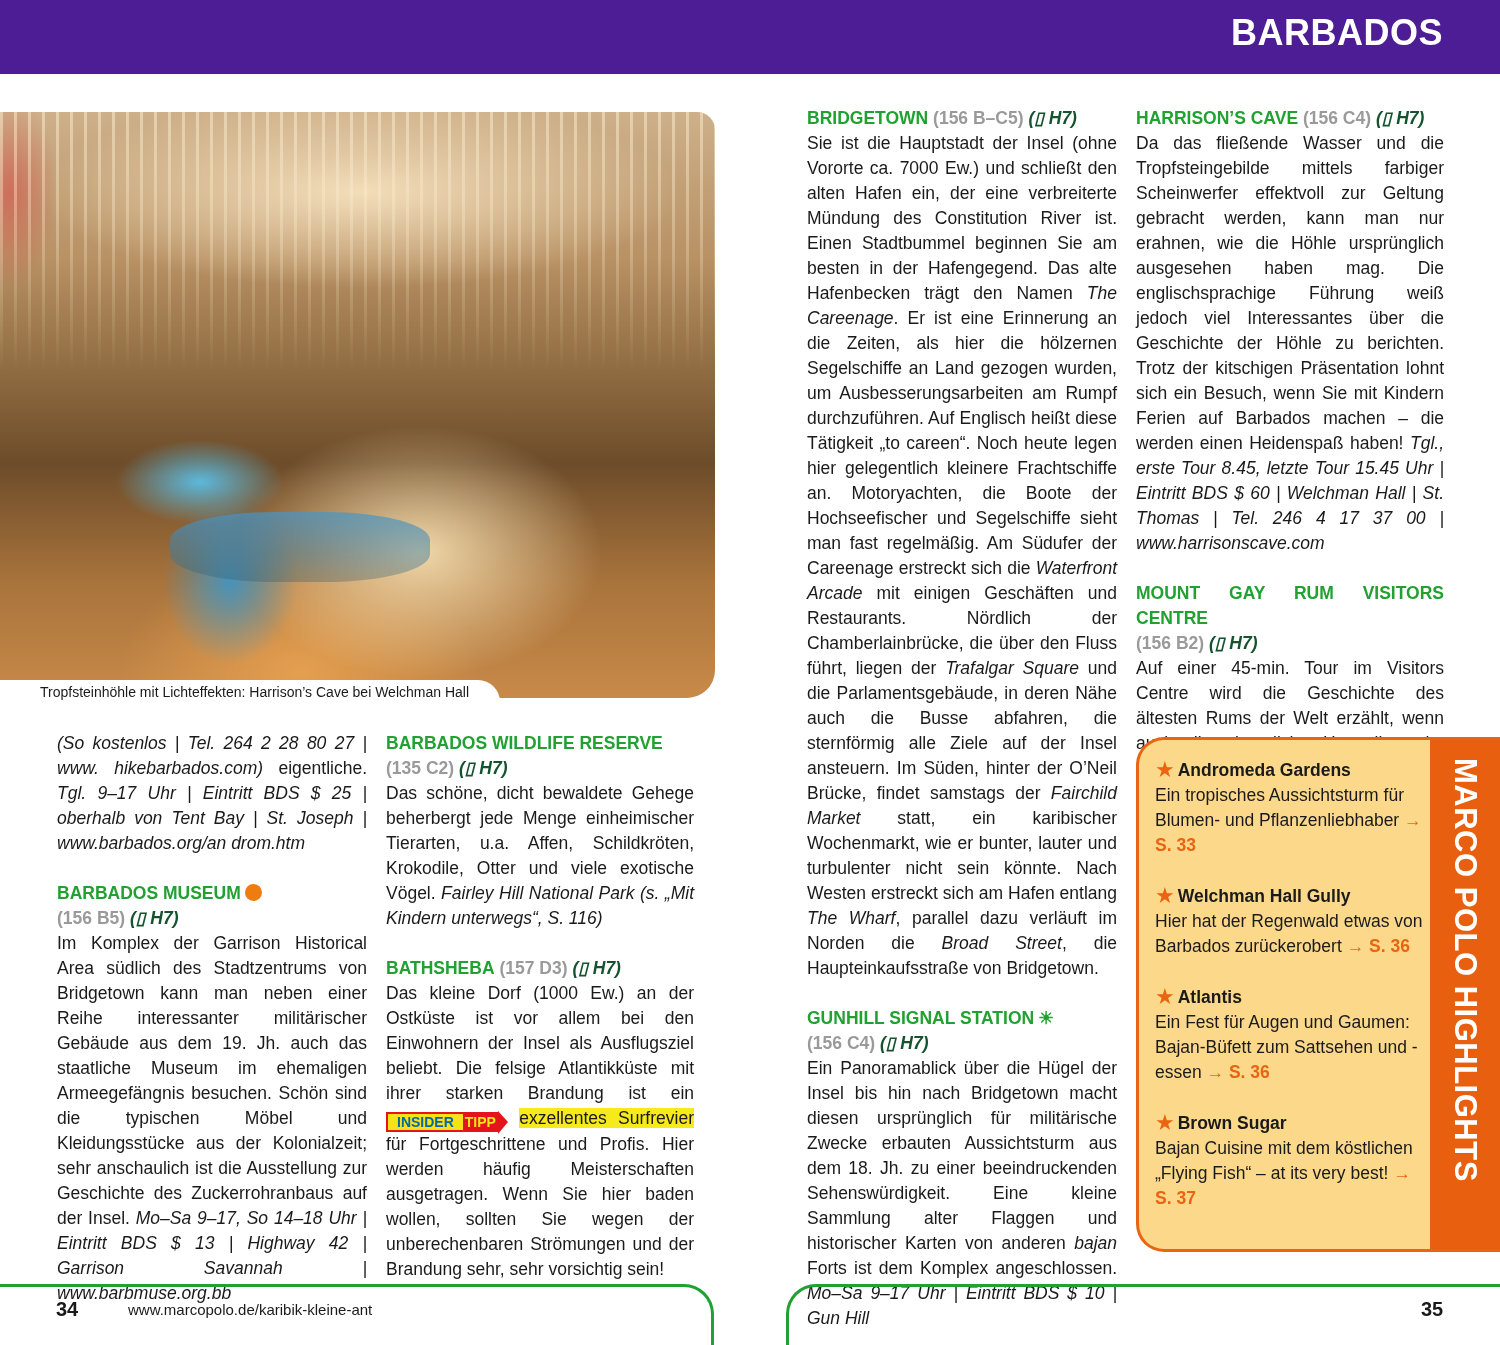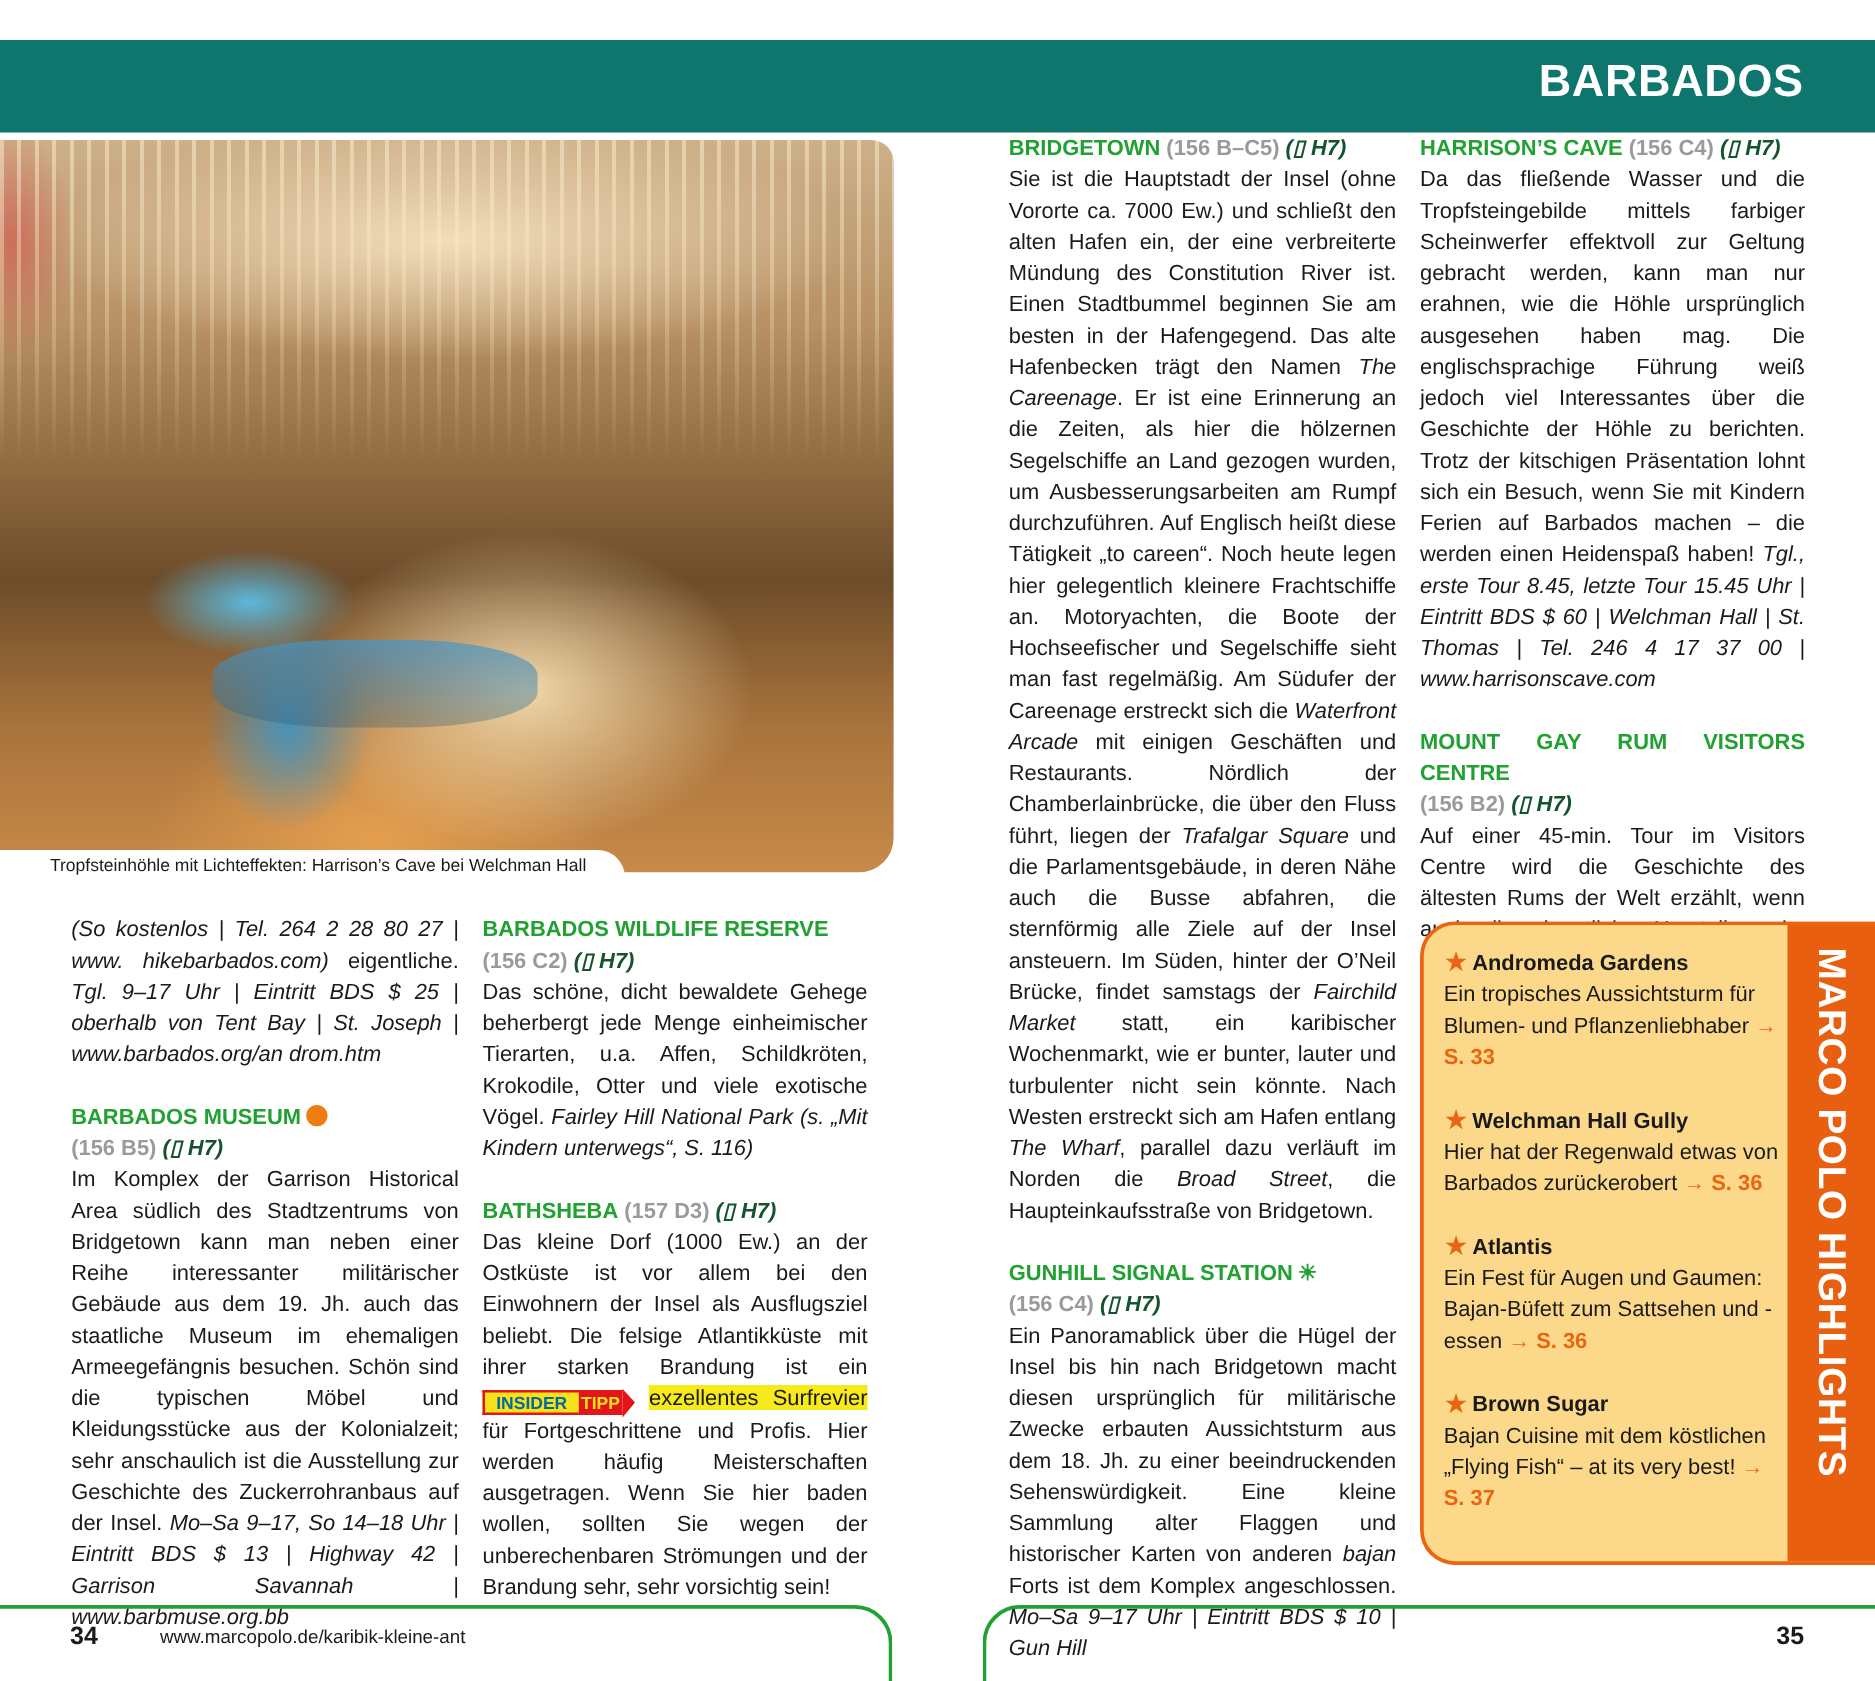--- a/index.html
+++ b/index.html
@@ -4,22 +4,21 @@
 <style>
   html, body { margin: 0; padding: 0; }
   body {
     width: 1500px; height: 1345px; position: relative; overflow: hidden;
     background: #ffffff;
     font-family: "Liberation Sans", "DejaVu Sans", sans-serif;
     color: #1a1a1a;
   }
   .topbar {
     position: absolute; left: 0; top: 0; width: 1500px; height: 74px;
-    background: #0f766e;
-    margin-top: 32px;
+    background: #4c1d95;
   }
   .topbar .title {
     position: absolute; right: 57px; top: 12px;
     color: #ffffff; font-weight: bold; font-size: 36px; letter-spacing: 0.5px;
     font-family: "Liberation Sans", sans-serif;
   }
   .photo {
     position: absolute; left: 0; top: 112px; width: 715px; height: 586px;
     border-radius: 0 18px 28px 0; overflow: hidden;
     background:
@@ -134,21 +133,21 @@
     <span class="it">(So kostenlos | Tel. 264 2 28 80 27 | www. hikebarbados.com)</span><span> eigentliche. </span><span class="it">Tgl. 9–17 Uhr | Eintritt BDS $ 25 | oberhalb von Tent Bay | St. Joseph | www.barbados.org/an drom.htm</span>
   </p>
   <div class="gap"></div>
   <p class="h"><span>BARBADOS MUSEUM</span><span class="dot"></span></p>
   <p><span class="ref">(156 B5)</span> <span class="mapref">(▯ H7)</span></p>
   <p><span>Im Komplex der Garrison Historical Area südlich des Stadtzentrums von Bridgetown kann man neben einer Reihe interessanter militärischer Gebäude aus dem 19. Jh. auch das staatliche Museum im ehemaligen Armeegefängnis besuchen. Schön sind die typischen Möbel und Kleidungsstücke aus der Kolonialzeit; sehr anschaulich ist die Ausstellung zur Geschichte des Zuckerrohranbaus auf der Insel. </span><span class="it">Mo–Sa 9–17, So 14–18 Uhr | Eintritt BDS $ 13 | Highway 42 | Garrison Savannah | www.barbmuse.org.bb</span></p>
 </div>
 
 <div class="col" style="left:386px; top:731px; width:308px;">
   <p class="h">BARBADOS WILDLIFE RESERVE</p>
-  <p><span class="ref">(156 C2)</span> <span class="mapref">(▯ H7)</span></p>
+  <p><span class="ref">(135 C2)</span> <span class="mapref">(▯ H7)</span></p>
   <p><span>Das schöne, dicht bewaldete Gehege beherbergt jede Menge einheimischer Tierarten, u.a. Affen, Schildkröten, Krokodile, Otter und viele exotische Vögel. </span><span class="it">Fairley Hill National Park (s. „Mit Kindern unterwegs“, S. 116)</span></p>
   <div class="gap"></div>
   <p><span class="h">BATHSHEBA</span> <span class="ref">(157 D3)</span> <span class="mapref">(▯ H7)</span></p>
   <p><span>Das kleine Dorf (1000 Ew.) an der Ostküste ist vor allem bei den Einwohnern der Insel als Ausflugsziel beliebt. Die felsige Atlantikküste mit ihrer starken Brandung ist ein </span><span class="insider"><span class="a">INSIDER</span><span class="b">TIPP</span><span class="arrow"></span></span> <span class="hl">exzellentes Surfrevier</span><span> für Fortgeschrittene und Profis. Hier werden häufig Meisterschaften ausgetragen. Wenn Sie hier baden wollen, sollten Sie wegen der unberechenbaren Strömungen und der Brandung sehr, sehr vorsichtig sein!</span></p>
 </div>
 
 <div class="col" style="left:807px; top:106px; width:310px;">
   <p><span class="h">BRIDGETOWN</span> <span class="ref">(156 B–C5)</span> <span class="mapref">(▯ H7)</span></p>
   <p><span>Sie ist die Hauptstadt der Insel (ohne Vororte ca. 7000 Ew.) und schließt den alten Hafen ein, der eine verbreiterte Mündung des Constitution River ist. Einen Stadtbummel beginnen Sie am besten in der Hafengegend. Das alte Hafenbecken trägt den Namen </span><span class="it">The Careenage</span><span>. Er ist eine Erinnerung an die Zeiten, als hier die hölzernen Segelschiffe an Land gezogen wurden, um Ausbesserungsarbeiten am Rumpf durchzuführen. Auf Englisch heißt diese Tätigkeit „to careen“. Noch heute legen hier gelegentlich kleinere Frachtschiffe an. Motoryachten, die Boote der Hochseefischer und Segelschiffe sieht man fast regelmäßig. Am Südufer der Careenage erstreckt sich die </span><span class="it">Waterfront Arcade</span><span> mit einigen Geschäften und Restaurants. Nördlich der Chamberlainbrücke, die über den Fluss führt, liegen der </span><span class="it">Trafalgar Square</span><span> und die Parlamentsgebäude, in deren Nähe auch die Busse abfahren, die sternförmig alle Ziele auf der Insel ansteuern. Im Süden, hinter der O’Neil Brücke, findet samstags der </span><span class="it">Fairchild Market</span><span> statt, ein karibischer Wochenmarkt, wie er bunter, lauter und turbulenter nicht sein könnte. Nach Westen erstreckt sich am Hafen entlang </span><span class="it">The Wharf</span><span>, parallel dazu verläuft im Norden die </span><span class="it">Broad Street</span><span>, die Haupteinkaufsstraße von Bridgetown.</span></p>
   <div class="gap"></div>

